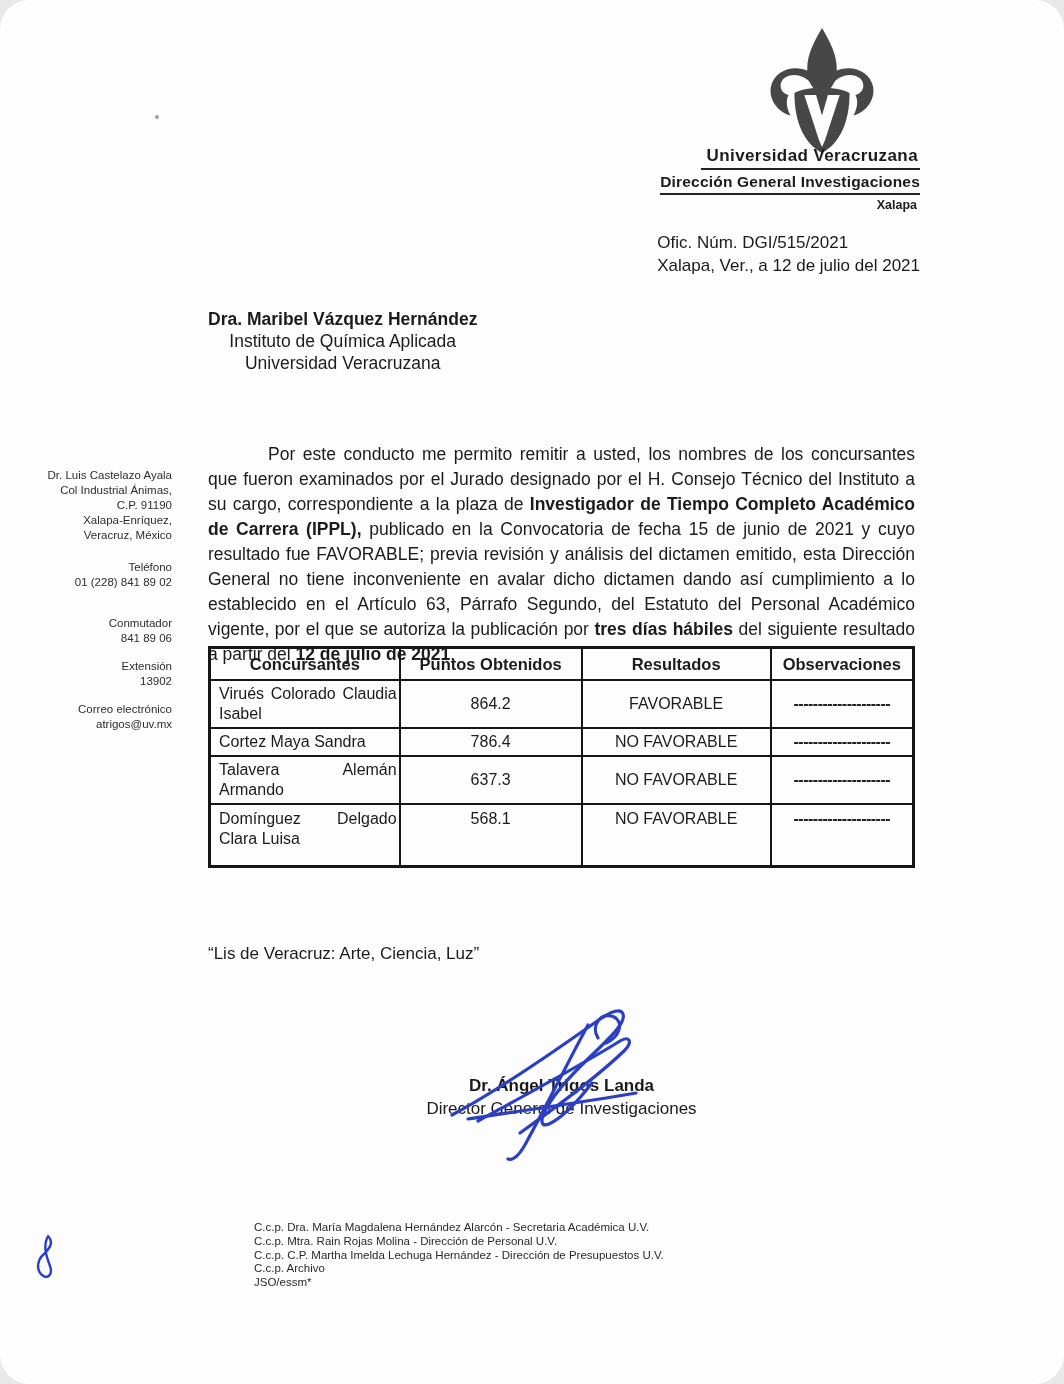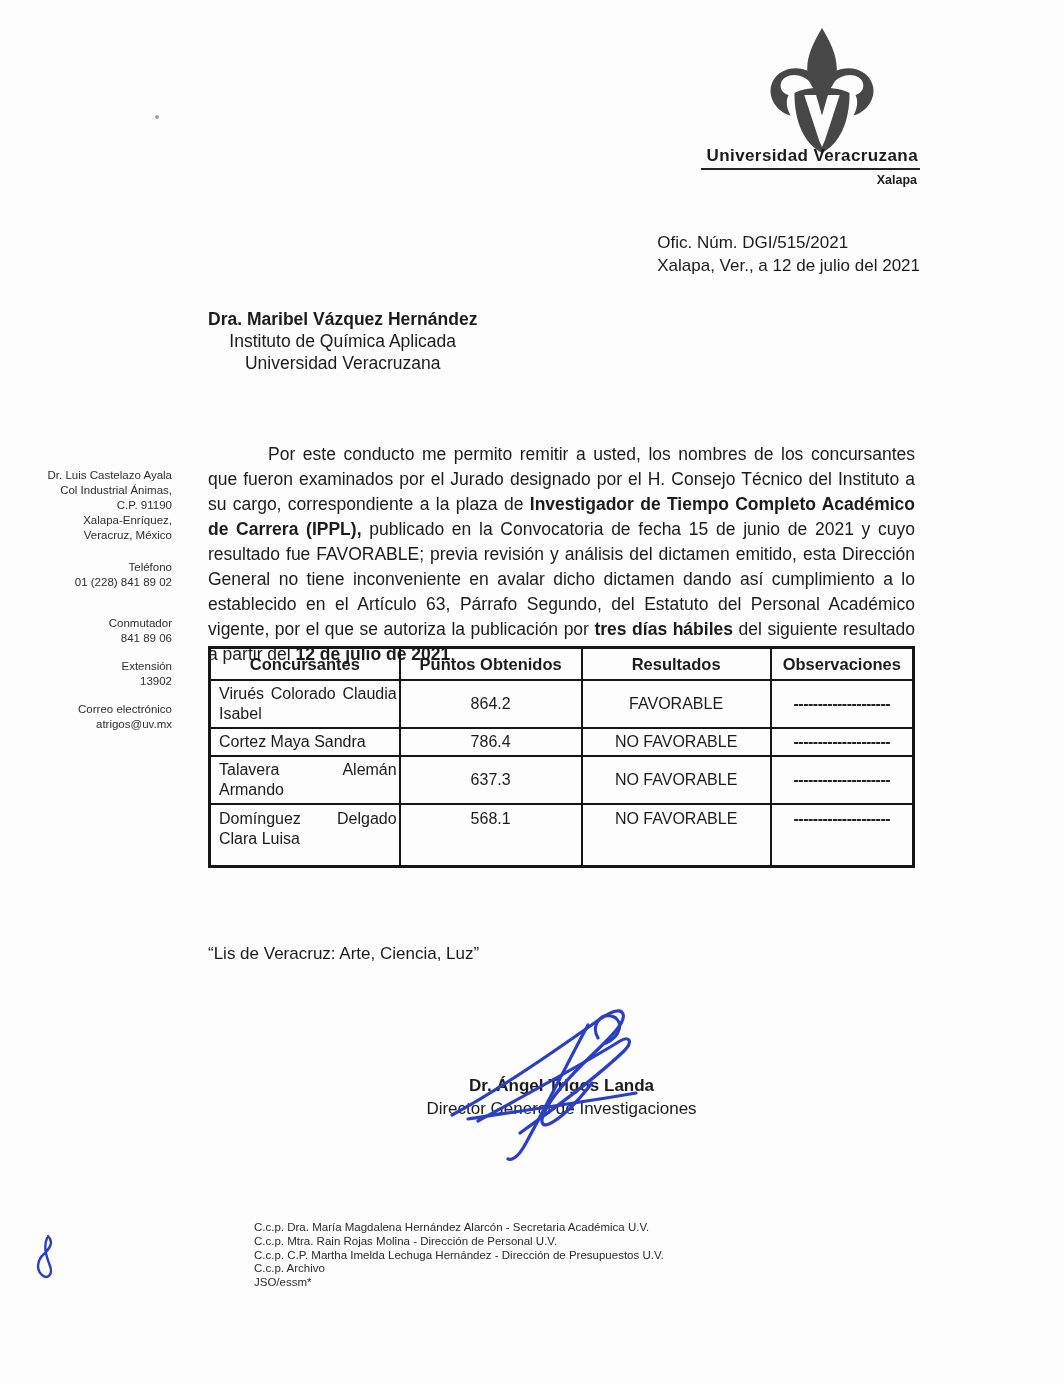--- a/index.html
+++ b/index.html
@@ -3,20 +3,21 @@
 <meta charset="utf-8">
 <style>
   html,body{margin:0;padding:0;background:#e8e8e8;}
   .page{
     position:relative;
     width:1064px;height:1384px;
     background:#fdfdfd;
     font-family:"Liberation Sans",sans-serif;
     color:#1b1b1b;
     overflow:hidden;
+    border-radius:29px;
   }
   
   .logo{position:absolute;left:760px;top:28px;width:124px;height:126px;}
   .letterhead-text{position:absolute;right:144px;top:146px;text-align:right;}
   .lh-university{display:inline-block;font-size:17px;font-weight:700;letter-spacing:.4px;
     border-bottom:2px solid #222;padding:0 2px 2px 6px;}
   .lh-dept{display:inline-block;font-size:15.5px;font-weight:700;letter-spacing:.2px;
     border-bottom:2px solid #222;padding:1px 0 2px 0;margin-top:2px;}
   .lh-city{font-size:12.5px;font-weight:700;margin-top:3px;padding-right:3px;}
   
@@ -70,20 +71,21 @@
     <g fill="#474747">
       <path d="M60,0 C52,14 45,26 45,42 C45,56 52,64 60,69 C68,64 75,56 75,42 C75,26 68,14 60,0 Z"></path>
       <path d="M47,44 C30,36 11,44 8,60 C6,72 14,85 28,89 C24,81 23,74 26,68 C17,66 15,55 23,50 C32,45 42,49 48,55 Z"></path>
       <path d="M73,44 C90,36 109,44 112,60 C114,72 106,85 92,89 C96,81 97,74 94,68 C103,66 105,55 97,50 C88,45 78,49 72,55 Z"></path>
       <path fill-rule="evenodd" d="M32,66 C44,59 76,59 88,66 C88,96 78,117 60,127 C42,117 32,96 32,66 Z M42,68 L54,68 L60,89 L66,68 L78,68 L63,114 L60,121 L57,114 Z"></path>
     </g>
   </svg>
 
   <div class="letterhead-text">
     <div><span class="lh-university">Universidad Veracruzana</span></div>
+    <div><span class="lh-dept">Dirección General Investigaciones</span></div>
     <div class="lh-city">Xalapa</div>
   </div>
 
   <div class="reference">
     <div>Ofic. Núm. DGI/515/2021</div>
     <div>Xalapa, Ver., a 12 de julio del 2021</div>
   </div>
 
   <div class="recipient">
     <div class="name">Dra. Maribel Vázquez Hernández</div>

